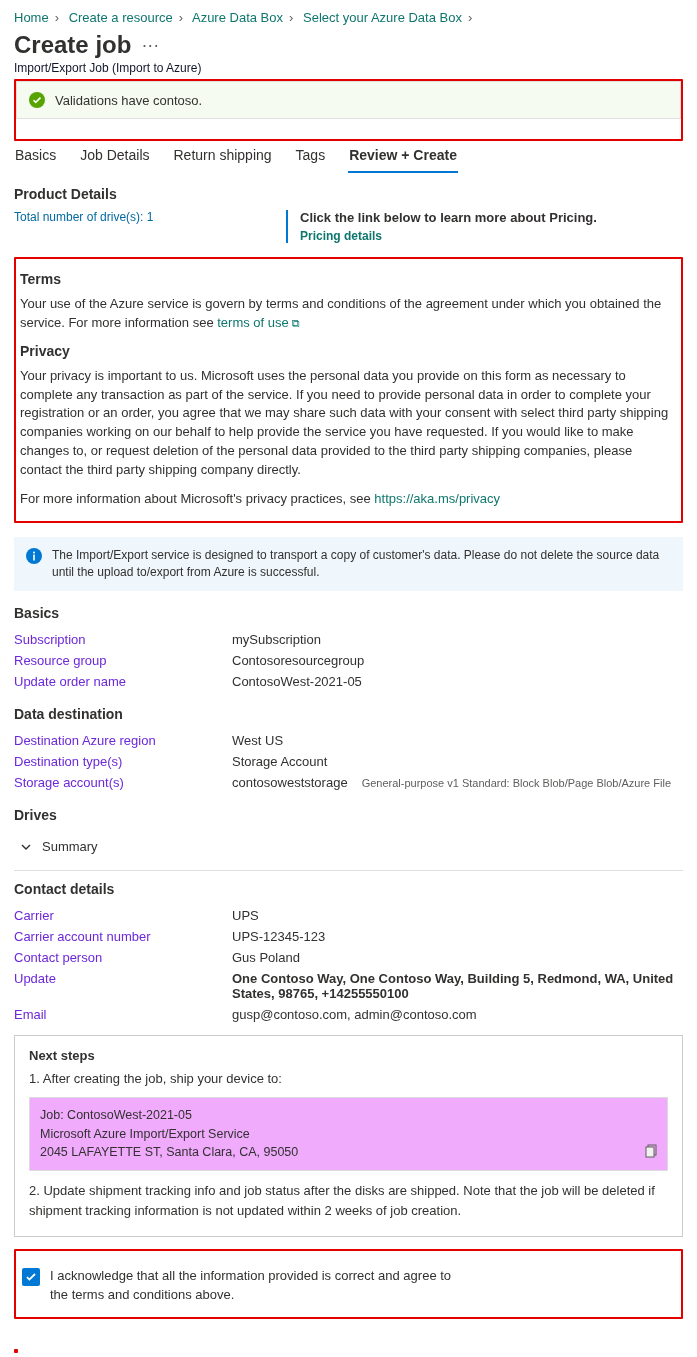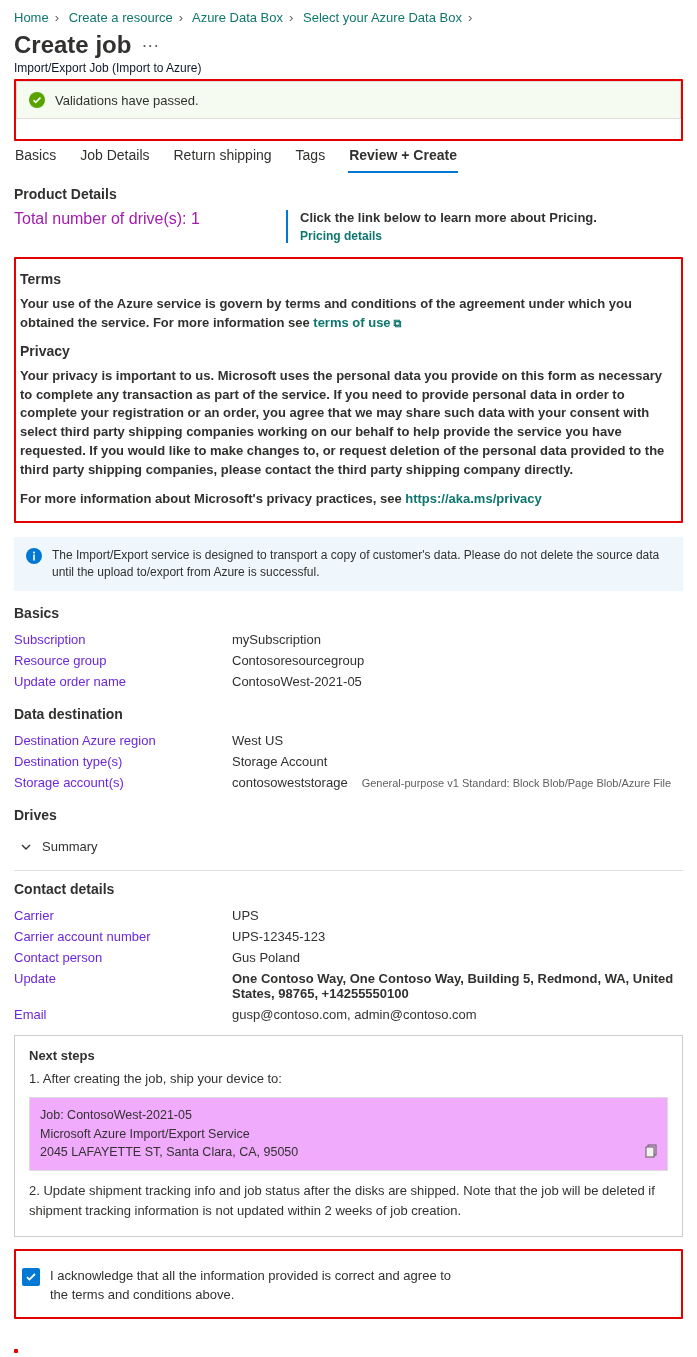--- a/index.html
+++ b/index.html
@@ -18,26 +18,26 @@
     .validation { display: flex; align-items: center; gap: 10px; border: 1px solid #e1dfdd; background: #f5fbf0; padding: 10px 12px; margin-bottom: 20px; }
     .validation svg { width: 16px; height: 16px; flex-shrink: 0; }
 
     .tabs { display: flex; gap: 22px; border-bottom: 1px solid transparent; margin-bottom: 12px; }
     .tab { padding: 6px 1px 8px; font-size: 14px; cursor: pointer; color: #323130; position: relative; }
     .tab.active { border-bottom: 2px solid #0078d4; font-weight: 600; }
 
     .section-head { font-size: 14px; font-weight: 600; margin: 10px 0 8px; }
 
     .two-col { display: flex; gap: 20px; margin-bottom: 14px; }
-    .two-col .left { width: 252px; font-size: 16px; color: #a21caf; }
+    .two-col .left { width: 252px; font-size: 12px; color: #0369a1; }
     .two-col .right { flex: 1; font-size: 12px; border-left: 2px solid #0078d4; padding-left: 12px; }
     .two-col .right .bold { font-weight: 600; font-size: 13px; }
     .two-col .right a { display: block; margin-top: 4px; font-weight: 600; }
 
-    .terms-box p { font-size: 13px; line-height: 1.45; margin: 6px 0 10px; font-weight: bold; }
+    .terms-box p { font-size: 13px; line-height: 1.45; margin: 6px 0 10px; }
     .ext-icon { font-size: 11px; margin-left: 3px; }
 
     .info-box { display: flex; gap: 10px; background: #eff6fc; padding: 10px 12px; margin: 14px 0; font-size: 12px; line-height: 1.45; }
     .info-box svg { width: 16px; height: 16px; flex-shrink: 0; margin-top: 1px; }
 
     .kv { display: flex; font-size: 13px; padding: 3px 0; }
     .kv .k { width: 218px; color: #6d28d9; }
     .kv .v { flex: 1; }
     .kv .v .hint { font-size: 11px; color: #605e5c; margin-left: 14px; }
 
@@ -77,21 +77,21 @@
   <div class="ellipsis">···</div>
 </div>
 <div class="subtitle">Import/Export Job (Import to Azure)</div>
 
 <div class="redbox">
 <div class="validation">
   <svg viewBox="0 0 16 16">
         <circle cx="8" cy="8" r="8" fill="#57a300"></circle>
         <path d="M4.5 8.2l2.2 2.2 4.8-4.8" stroke="#fff" stroke-width="1.6" fill="none"></path>
       </svg>
-  <span>Validations have passed.</span>
+  <span>Validations have contoso.</span>
 </div>
 </div>
 
 <div class="tabs">
   <div class="tab">Basics</div>
   <div class="tab">Job Details</div>
   <div class="tab">Return shipping</div>
   <div class="tab">Tags</div>
   <div class="tab active">Review + Create</div>
 </div>

